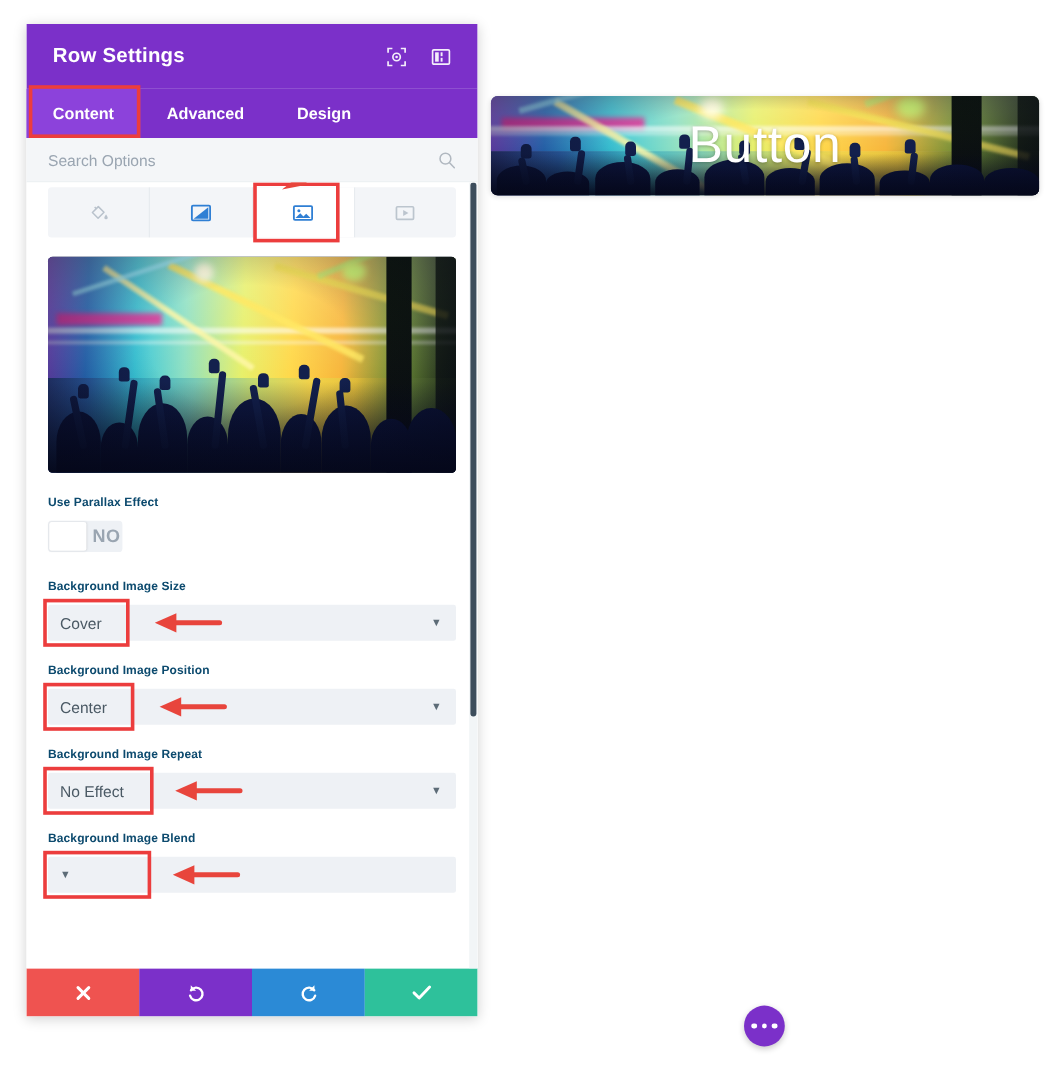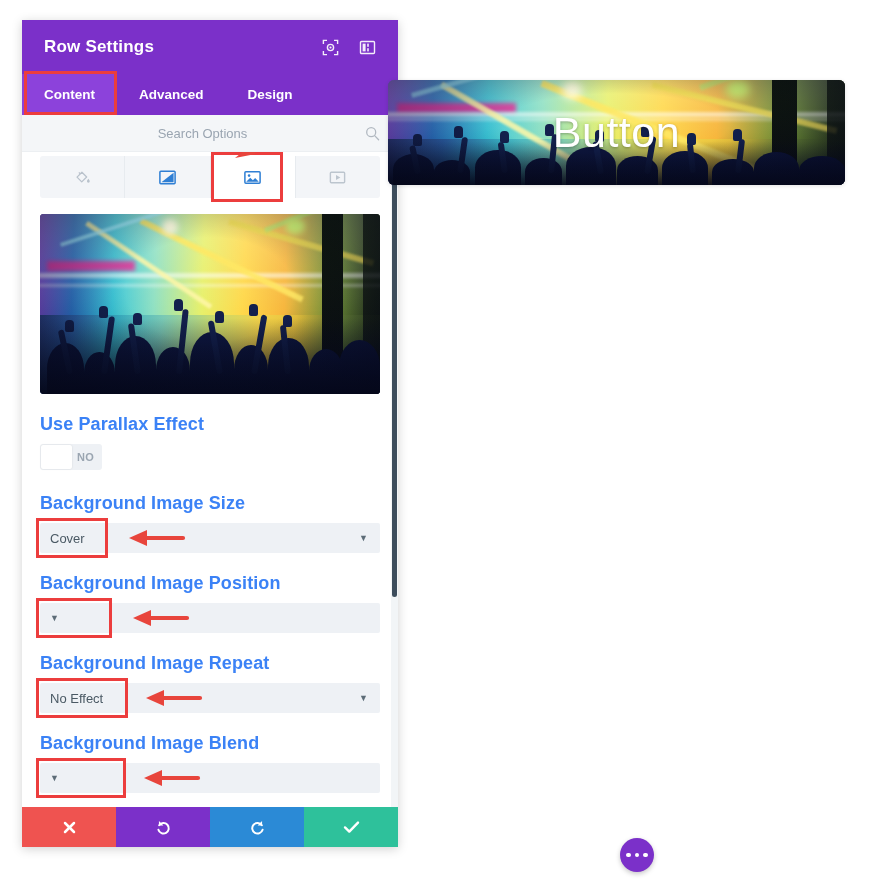--- a/index.html
+++ b/index.html
@@ -61,21 +61,21 @@
   }
 
   
   .panel-search{
     height:36px;background:#f4f6f8;
     display:flex;align-items:center;
     padding:0 18px;flex:0 0 auto;
     border-bottom:1px solid #eceff2;
   }
   .search-placeholder{
-    flex:1;color:#9aa5b1;font-size:13px;text-align:center;
+    flex:1;color:#9aa5b1;font-size:13px;
   }
   .search-icon{width:15px;height:15px;opacity:.55;cursor:pointer;}
 
   
   .panel-body{
     flex:1 1 auto;position:relative;
     background:#ffffff;overflow:hidden;
   }
   .panel-scroll-track{
     position:absolute;right:0;top:0;bottom:0;width:7px;
@@ -175,38 +175,38 @@
     background:radial-gradient(ellipse at 50% 42%,rgba(0,0,0,0) 35%,rgba(4,6,22,.55) 100%);
   }
   .concert .bottomfade{
     position:absolute;left:0;right:0;bottom:0;height:42%;
     background:linear-gradient(180deg,rgba(6,10,34,0),rgba(5,8,28,.92));
   }
 
   
   .field{margin-top:20px;}
   .field-label{
-    font-size:18px;color:#3b82f6;font-weight:bold;
+    font-size:10px;color:#0c4a6e;font-weight:bold;
     margin-bottom:9px;letter-spacing:.1px;
   }
 
   .toggle-row{margin-top:7px;}
   .toggle{
     display:inline-flex;align-items:center;
     background:#eef1f5;border-radius:3px;
     height:26px;width:62px;cursor:pointer;
     padding:0;
   }
   .toggle-knob{
     width:31px;height:24px;margin:1px;
     background:#ffffff;border-radius:2px;
     box-shadow:0 0 2px rgba(0,0,0,.12);
   }
   .toggle-text{
-    font-size:11px;font-weight:bold;color:#9aa5b1;
+    font-size:15px;font-weight:bold;color:#9aa5b1;
     margin-left:4px;letter-spacing:.4px;
   }
 
   .select-wrap{position:relative;border-radius:13px;}
   .select-box{
     height:30px;background:#eef1f5;border-radius:2px;
     display:flex;align-items:center;
     padding:0 10px;cursor:pointer;
   }
   .select-value{
@@ -233,22 +233,22 @@
     cursor:pointer;
   }
   .fb-cancel{background:#ef5350;}
   .fb-undo{background:#7b30c9;}
   .fb-redo{background:#2b8ad6;}
   .fb-save{background:#2ec19b;}
   .footer-btn svg{display:block;}
 
   
   #button-preview{
-    position:absolute;left:388px;top:80px;
-    width:457px;height:105px;
+    position:absolute;left:409px;top:80px;
+    width:457px;height:83px;
     border-radius:6px;overflow:hidden;
     box-shadow:0 1px 4px rgba(0,0,0,.12);
   }
   .preview-label{
     position:absolute;inset:0;
     display:flex;align-items:center;justify-content:center;
     color:#ffffff;font-size:43px;font-weight:normal;
     letter-spacing:.5px;
     text-shadow:0 1px 3px rgba(0,0,0,.30);
     z-index:5;
@@ -447,20 +447,21 @@
             <line x1="60" y1="12" x2="22" y2="12" stroke="#e8453c" stroke-width="4.2" stroke-linecap="round"></line>
             <path d="M6 12 L24 4 L24 20 Z" fill="#e8453c"></path>
           </svg>
         </div>
       </div>
 
       <div class="field">
         <div class="field-label">Background Image Position</div>
         <div class="select-wrap">
           <div class="select-box">
+            <div class="select-value">Center</div>
             <div class="select-caret">▼</div>
           </div>
           <div class="field-highlight" style="width:76px;"></div>
           <svg class="ann-arrow" style="left:87px;top:3px;" width="64" height="24" viewBox="0 0 64 24">
             <line x1="60" y1="12" x2="22" y2="12" stroke="#e8453c" stroke-width="4.2" stroke-linecap="round"></line>
             <path d="M6 12 L24 4 L24 20 Z" fill="#e8453c"></path>
           </svg>
         </div>
       </div>
 

